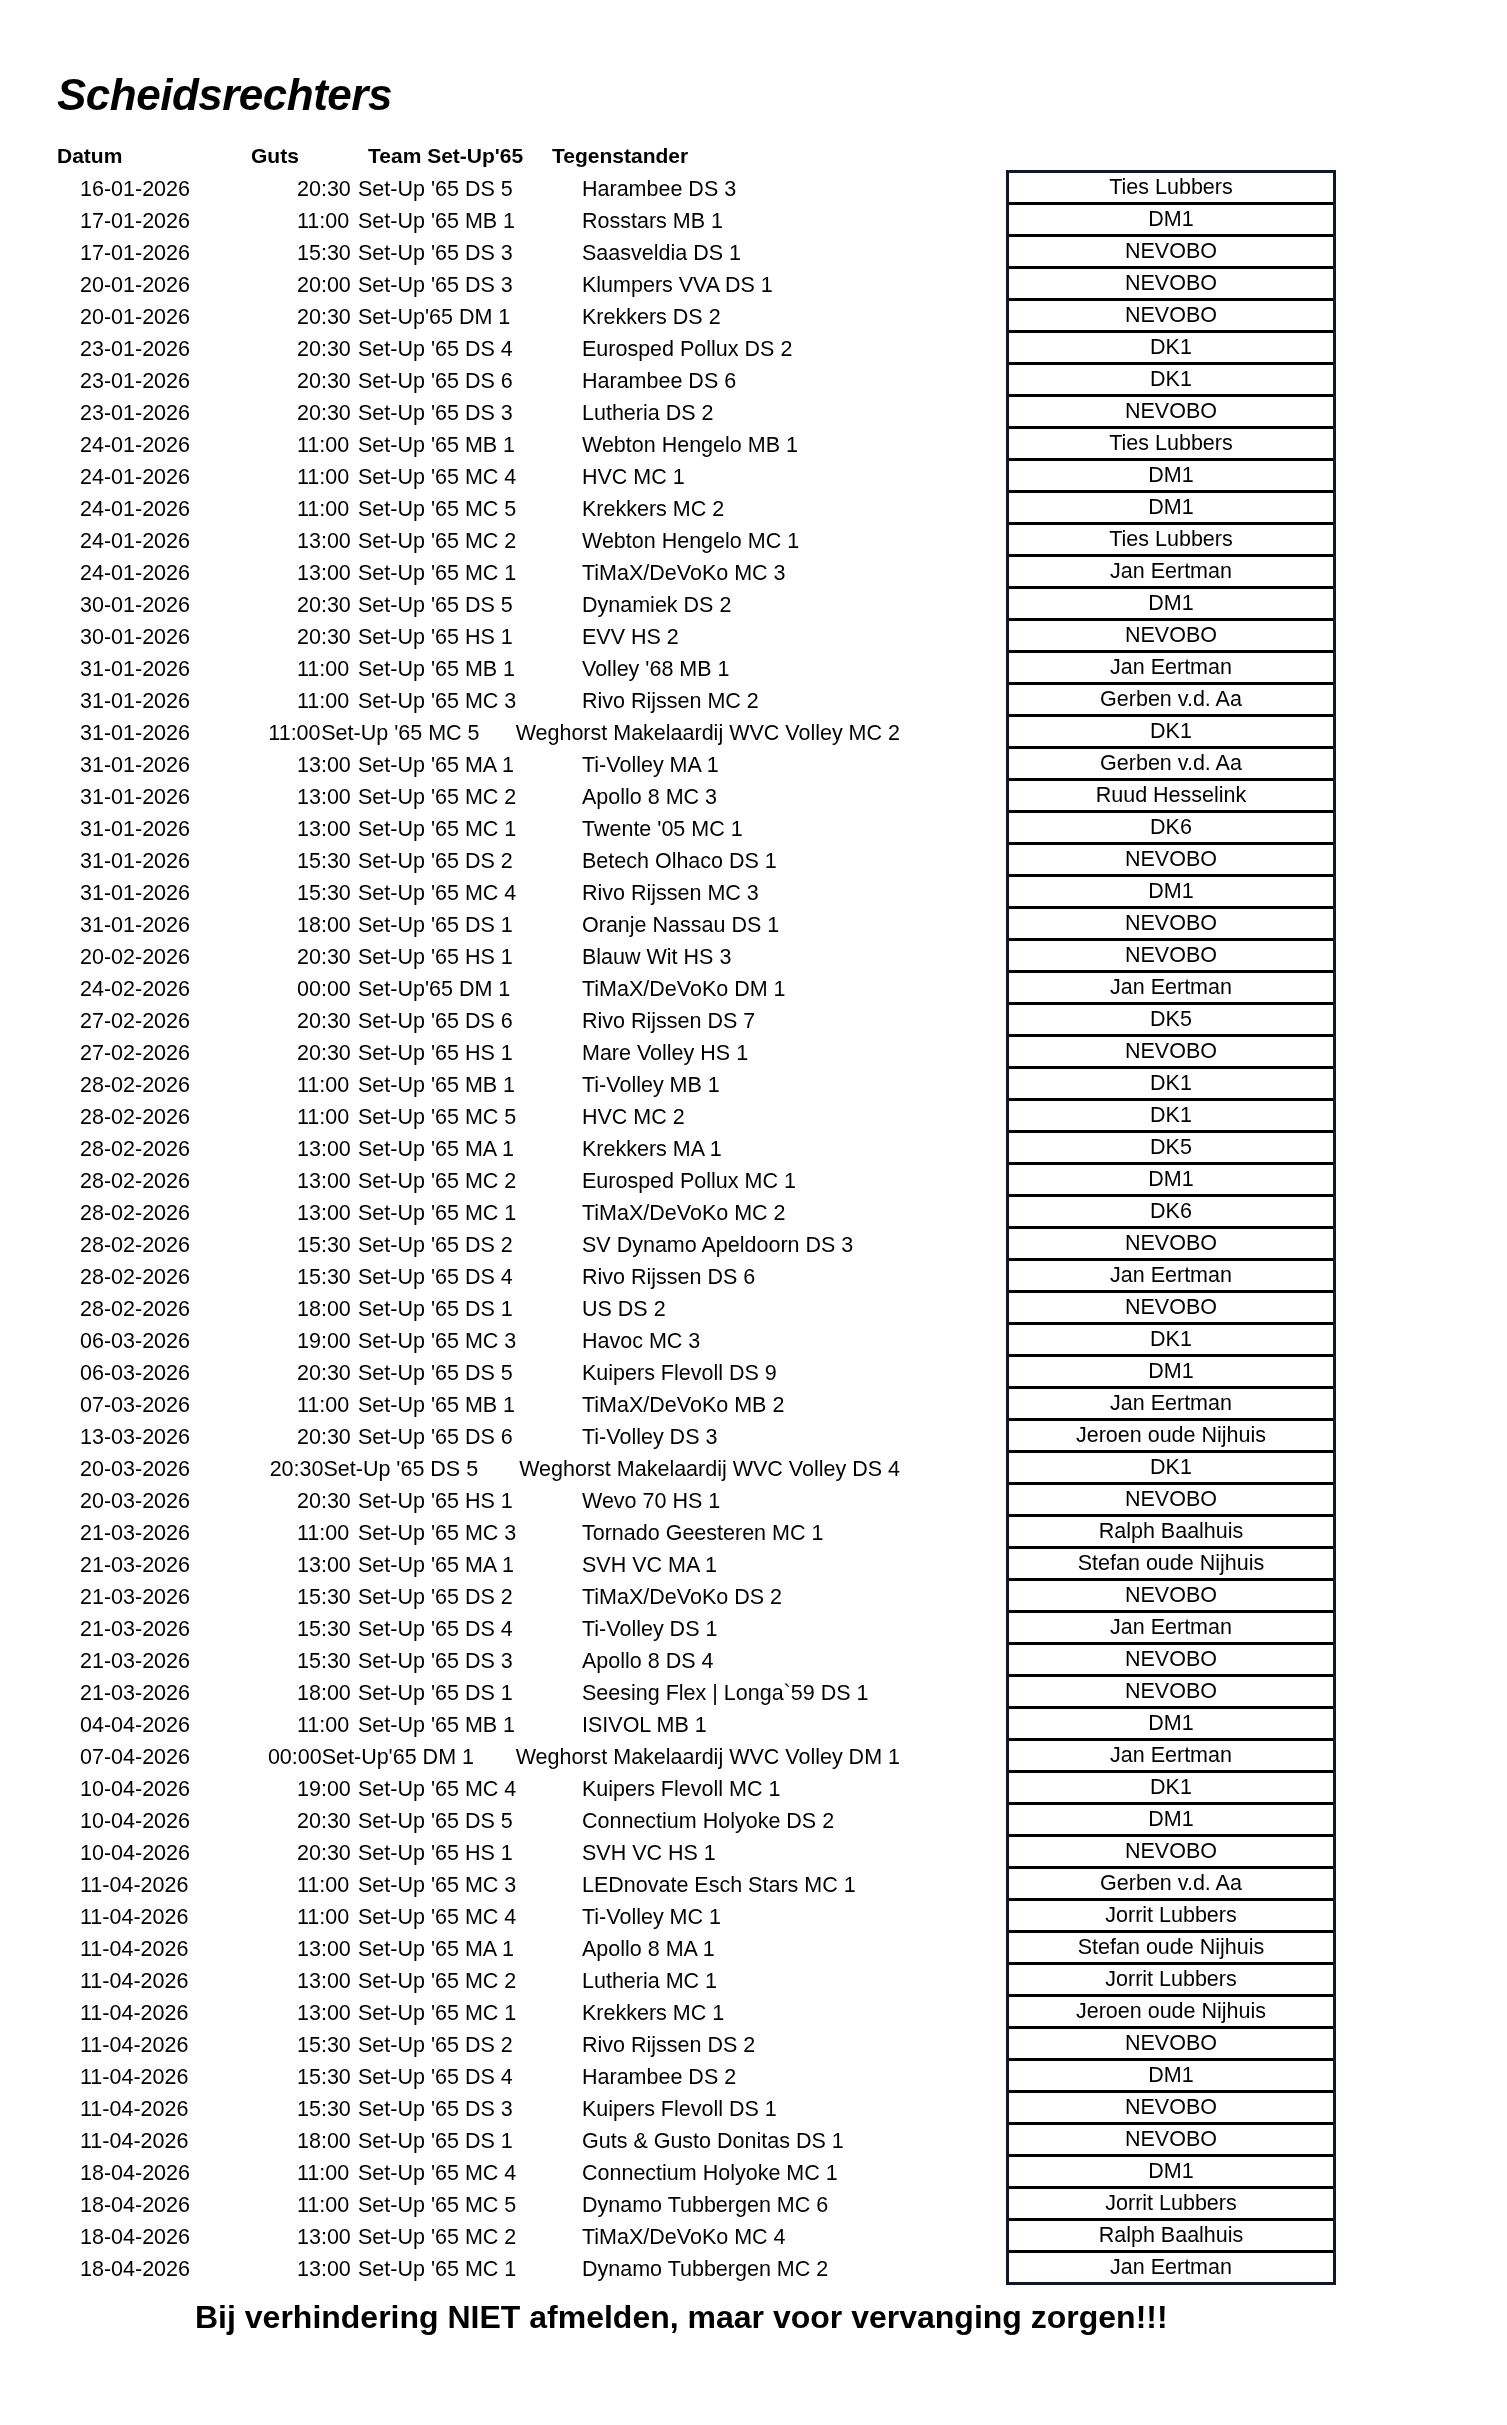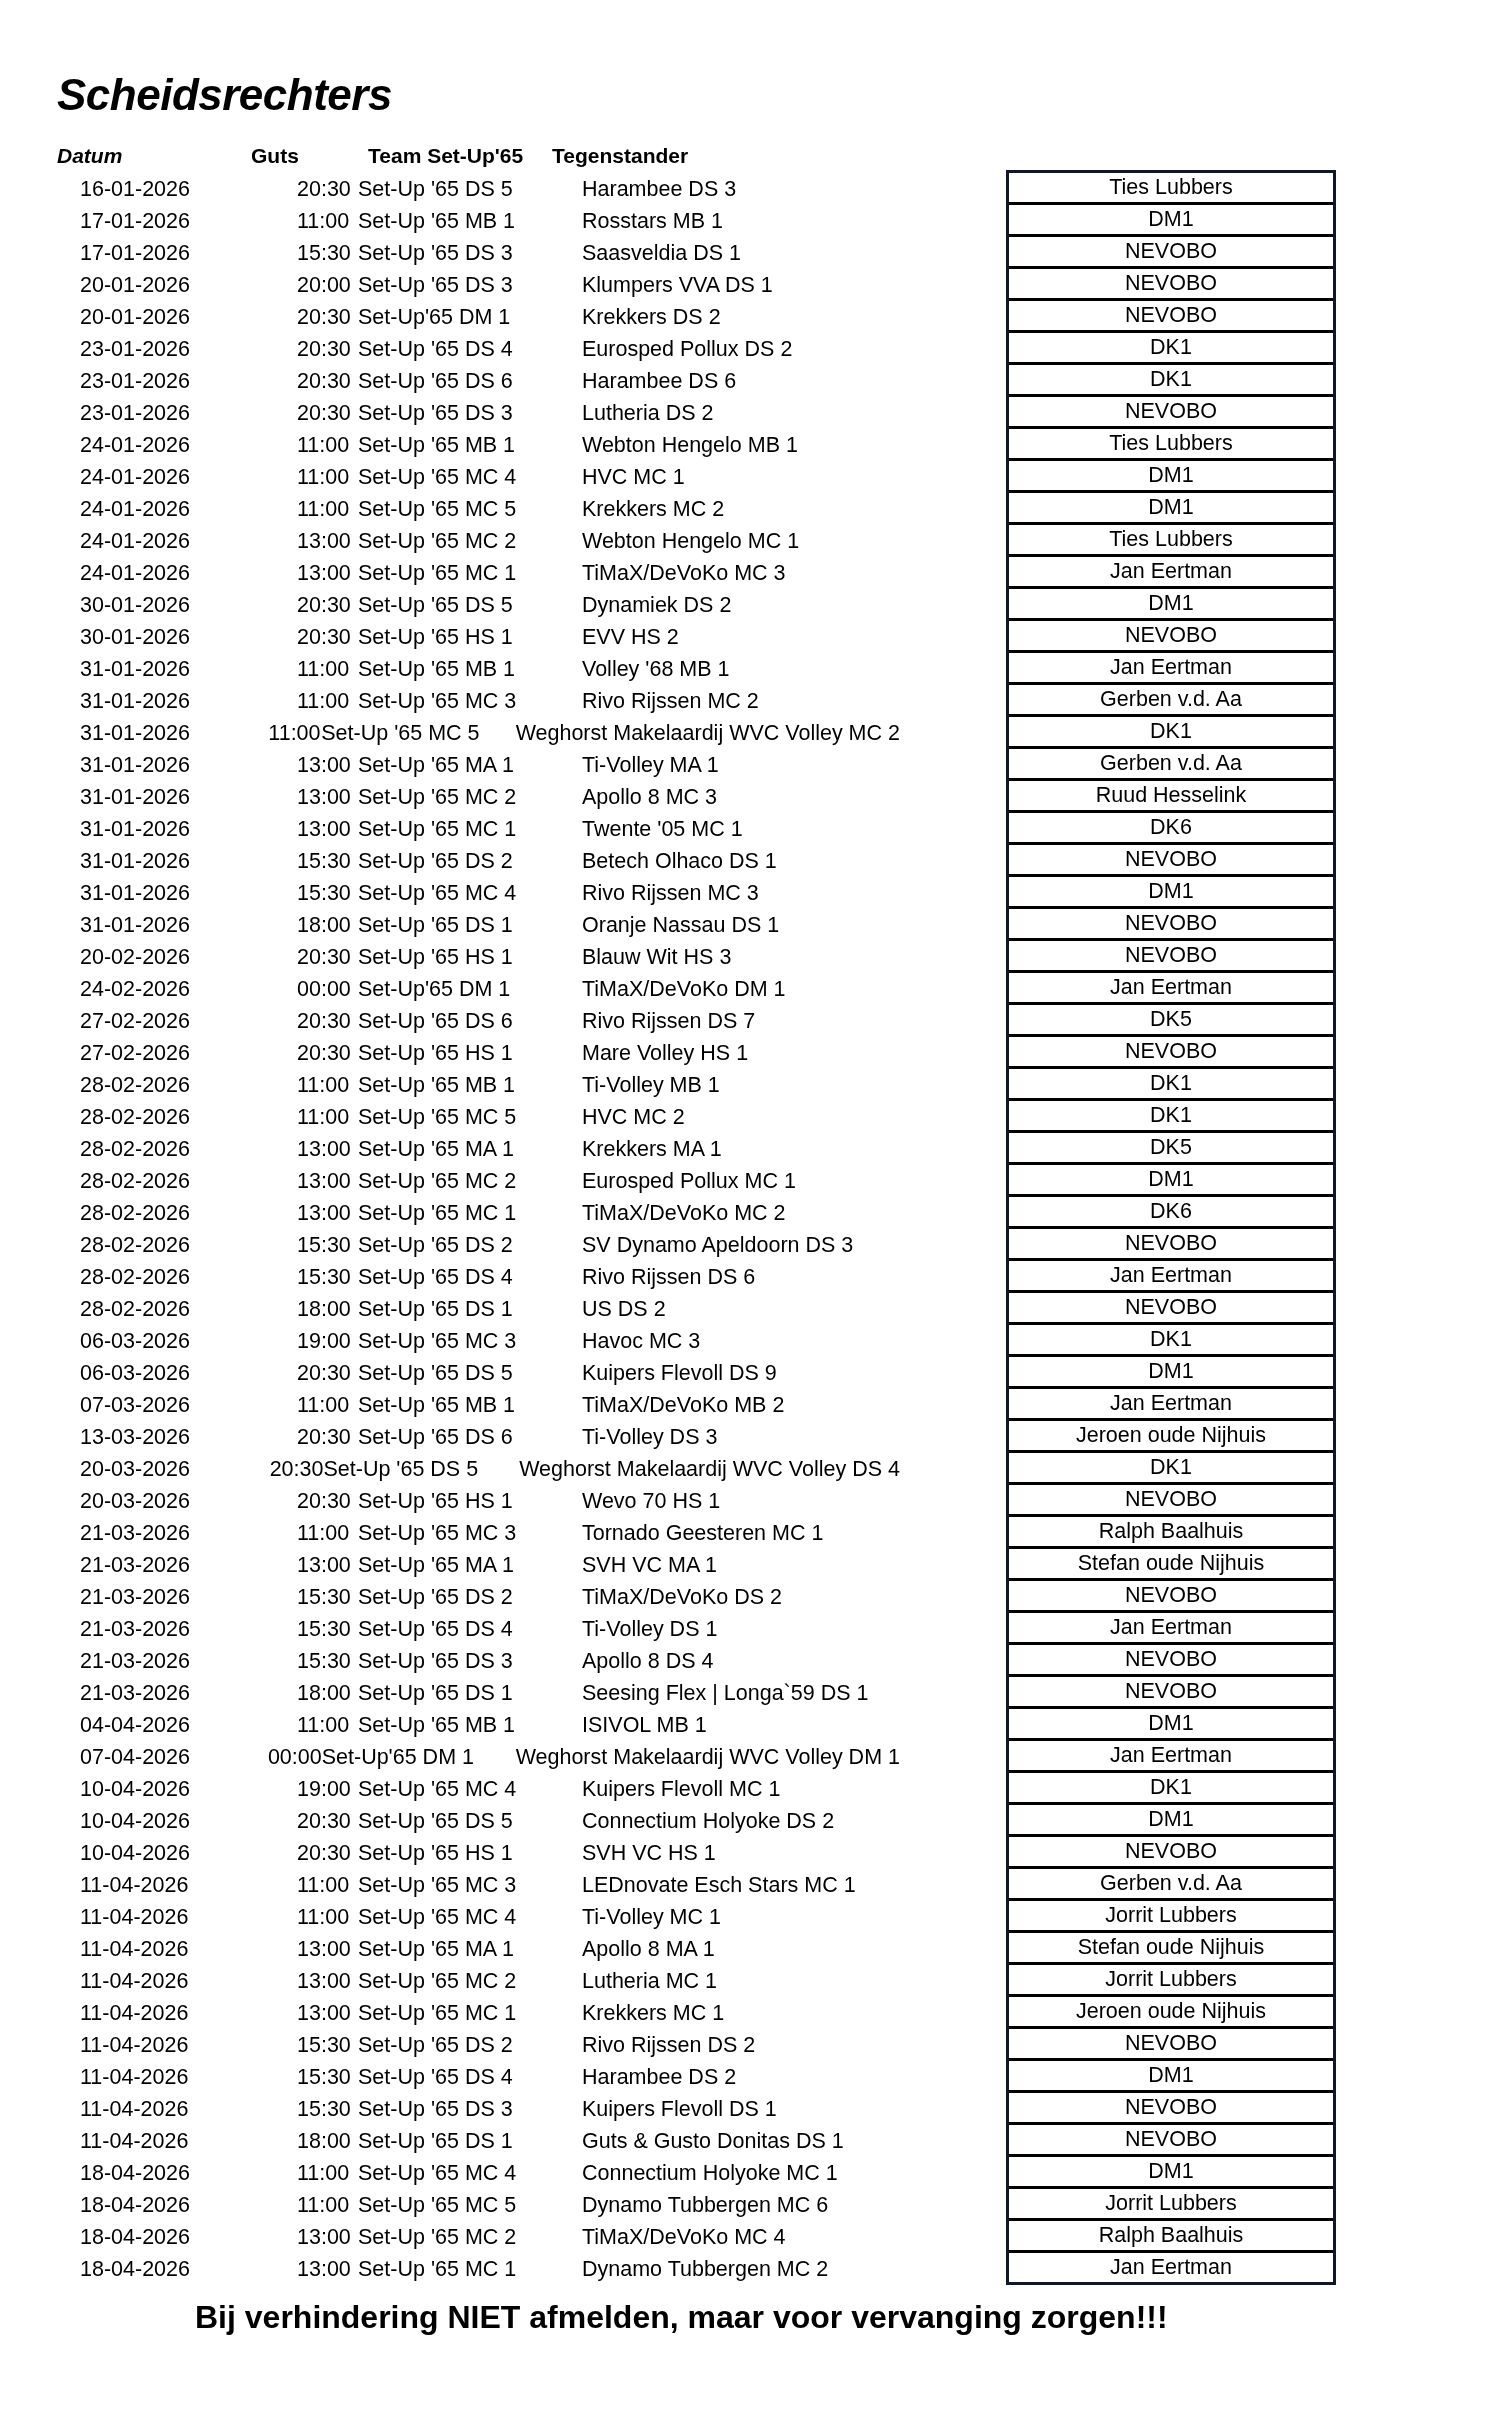--- a/index.html
+++ b/index.html
@@ -15,21 +15,21 @@
   .title{
     position:absolute;left:57px;top:70px;
     font-size:44px;font-weight:bold;letter-spacing:-0.5px;
     white-space:nowrap;
     font-style:italic;
   }
   .hdr{
     position:absolute;top:143px;height:25px;line-height:25px;
     font-size:21px;font-weight:bold;white-space:nowrap;
   }
-  .hdr-datum{left:57px;font-style:italic;}
+  .hdr-datum{left:57px;}
   .hdr-tijd{left:251px;}
   .hdr-team{left:368px;}
   .hdr-tegenstander{left:552px;}
   .hdr-scheidsrechter{left:1006px;width:330px;text-align:center;top:148px;margin-top:44px;}
   .rows{
     position:absolute;left:0;top:173px;width:900px;
   }
   .row{
     display:flex;height:32px;line-height:32px;
     font-size:21.5px;white-space:nowrap;

